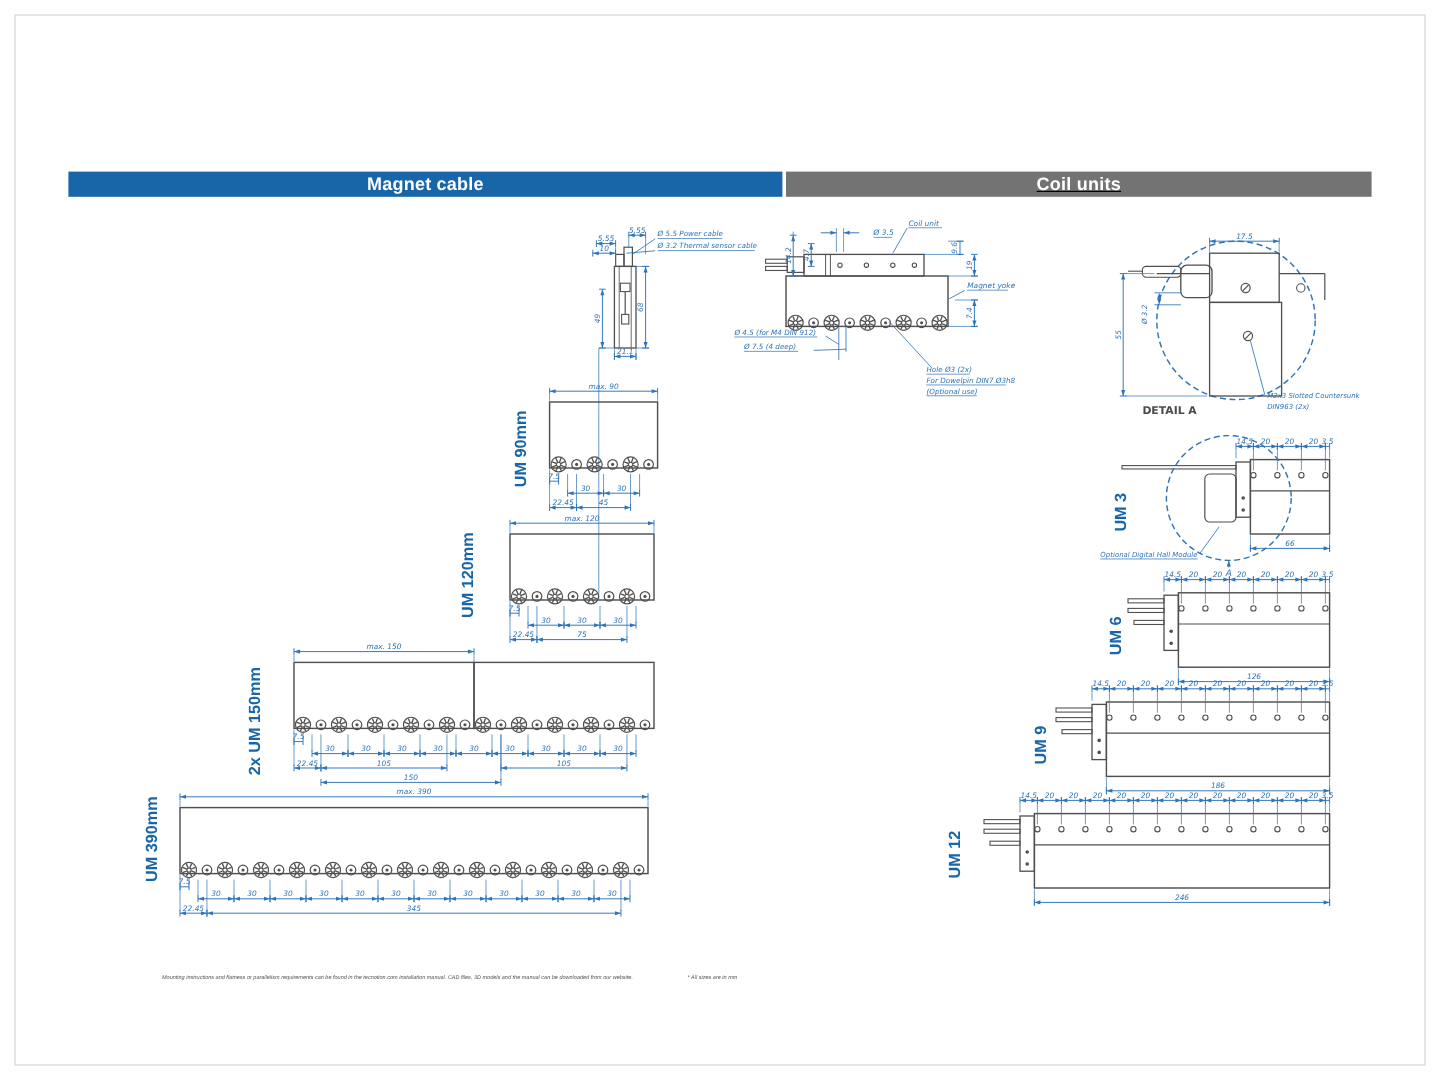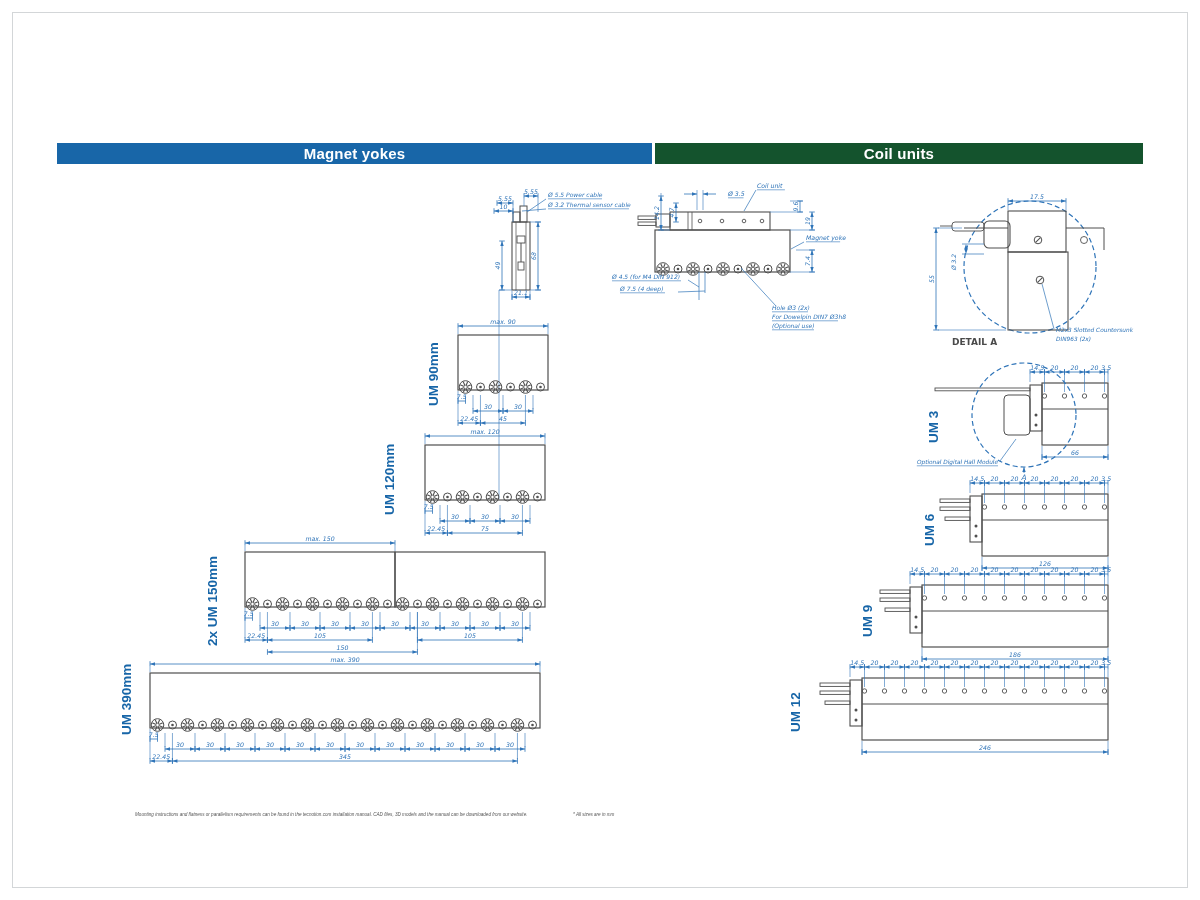--- a/index.html
+++ b/index.html
@@ -16,23 +16,23 @@
   .footnote{position:absolute;font-style:italic;color:#555;font-size:4.6px;white-space:nowrap;}
   text{font-family:"DejaVu Sans",sans-serif;}
 </style>
 </head>
 <body>
 
 <div class="page">
   <div class="frame"></div>
 
   <div class="bar bar-left" style="background: rgb(24, 102, 168);">
-    <span>Magnet yokes</span>
+    <span>Magnet cable</span>
   </div>
-  <div class="bar bar-right" style="background: #14532d;">
+  <div class="bar bar-right" style="background: #737373; text-decoration: underline;">
     <span>Coil units</span>
   </div>
 
   <svg id="dwg" width="1200" height="900">
       <g>
         <rect x="512" y="222" width="18" height="68" rx="0" stroke="#4f4f4f" stroke-width="1.1" fill="none"></rect>
         <line x1="516" y1="222" x2="516" y2="290" stroke="#4f4f4f" stroke-width="0.7"></line>
         <line x1="526" y1="222" x2="526" y2="290" stroke="#4f4f4f" stroke-width="0.7"></line>
         <rect x="517" y="236" width="8" height="7" rx="0" stroke="#4f4f4f" stroke-width="0.9" fill="none"></rect>
         <line x1="521" y1="243" x2="521" y2="262" stroke="#4f4f4f" stroke-width="1"></line>

